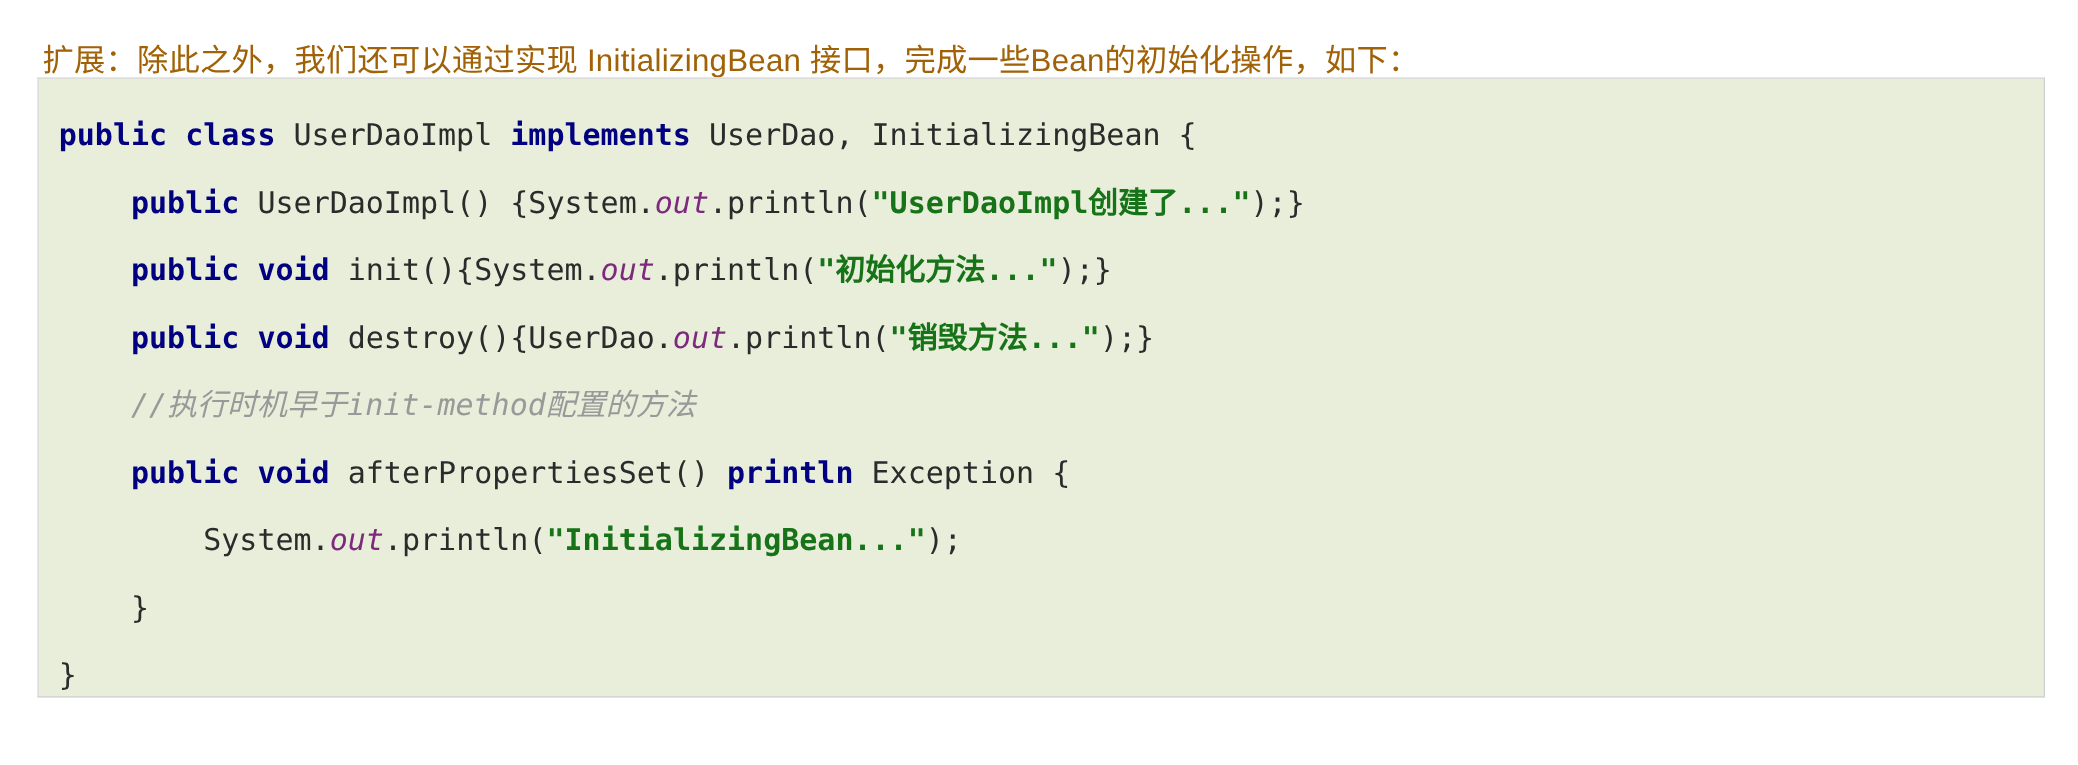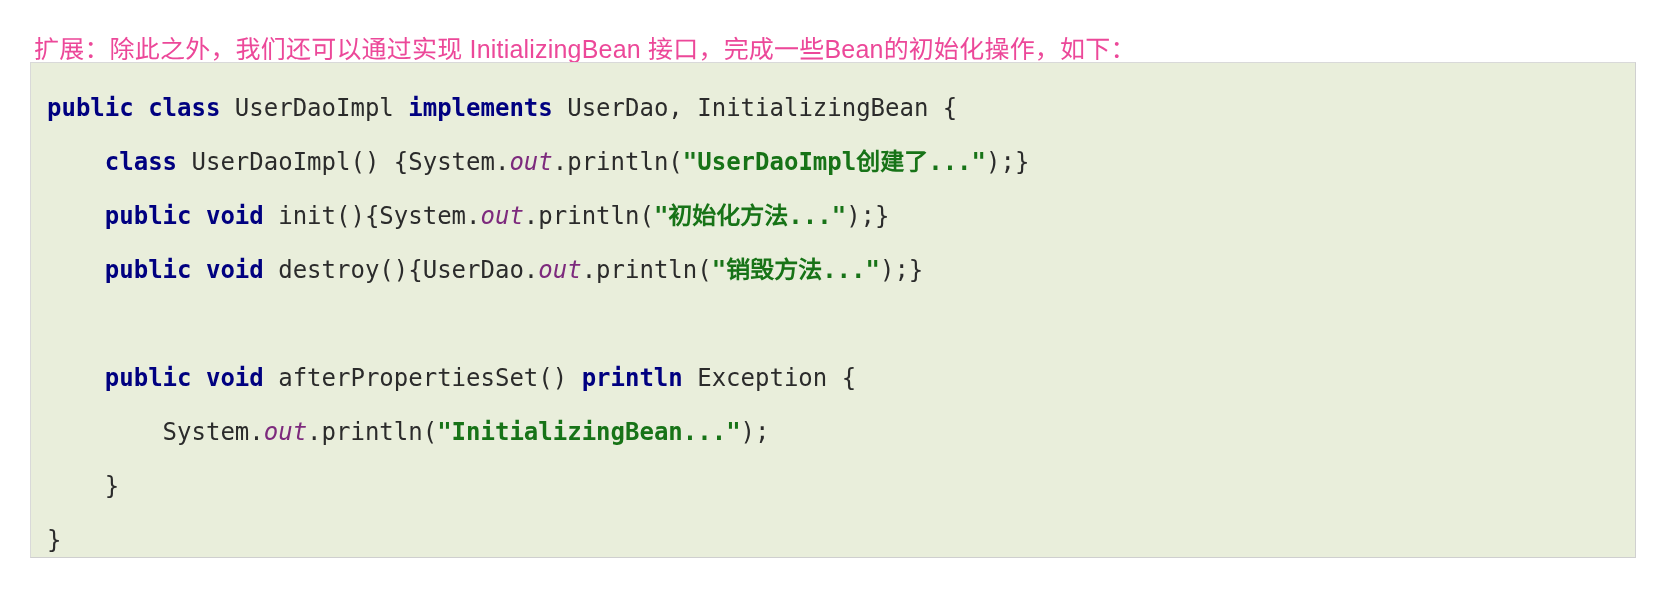--- a/index.html
+++ b/index.html
@@ -25,21 +25,21 @@
 
   
   .intro {
     position: absolute;
     left: 34px;
     top: 2px;
     width: 1600px;
     font-family: "Liberation Sans", sans-serif;
     font-size: 25px;
     line-height: 44px;
-    color: #ec4899;
+    color: #a16207;
     letter-spacing: 0.2px;
     white-space: nowrap;
   }
 
   
   .code-block {
     position: absolute;
     left: 30px;
     top: 62px;
     width: 1606px;
@@ -76,24 +76,24 @@
 </head>
 <body>
 
 <div class="page">
 
   <p class="intro">扩展：除此之外，我们还可以通过实现 InitializingBean 接口，完成一些Bean的初始化操作，如下：</p>
 
   <div class="code-block">
     <div class="code-inner">
         <div class="code-line"><span class="kw">public class </span><span class="pln">UserDaoImpl </span><span class="kw">implements </span><span class="pln">UserDao, InitializingBean {</span></div>
-        <div class="code-line"><span class="pln">    </span><span class="kw">class </span><span class="pln">UserDaoImpl() {System.</span><span class="fld">out</span><span class="pln">.println(</span><span class="str">"UserDaoImpl创建了..."</span><span class="pln">);}</span></div>
+        <div class="code-line"><span class="pln">    </span><span class="kw">public </span><span class="pln">UserDaoImpl() {System.</span><span class="fld">out</span><span class="pln">.println(</span><span class="str">"UserDaoImpl创建了..."</span><span class="pln">);}</span></div>
         <div class="code-line"><span class="pln">    </span><span class="kw">public void </span><span class="pln">init(){System.</span><span class="fld">out</span><span class="pln">.println(</span><span class="str">"初始化方法..."</span><span class="pln">);}</span></div>
         <div class="code-line"><span class="pln">    </span><span class="kw">public void </span><span class="pln">destroy(){UserDao.</span><span class="fld">out</span><span class="pln">.println(</span><span class="str">"销毁方法..."</span><span class="pln">);}</span></div>
-        <div class="code-line"><span class="pln">    </span></div>
+        <div class="code-line"><span class="pln">    </span><span class="cmt">//执行时机早于init-method配置的方法</span></div>
         <div class="code-line"><span class="pln">    </span><span class="kw">public void </span><span class="pln">afterPropertiesSet() </span><span class="kw">println </span><span class="pln">Exception {</span></div>
         <div class="code-line"><span class="pln">        </span><span class="pln">System.</span><span class="fld">out</span><span class="pln">.println(</span><span class="str">"InitializingBean..."</span><span class="pln">);</span></div>
         <div class="code-line"><span class="pln">    </span><span class="pln">}</span></div>
         <div class="code-line"><span class="pln">}</span></div>
       </div>
   </div>
 
 </div>
 
 </body></html>

